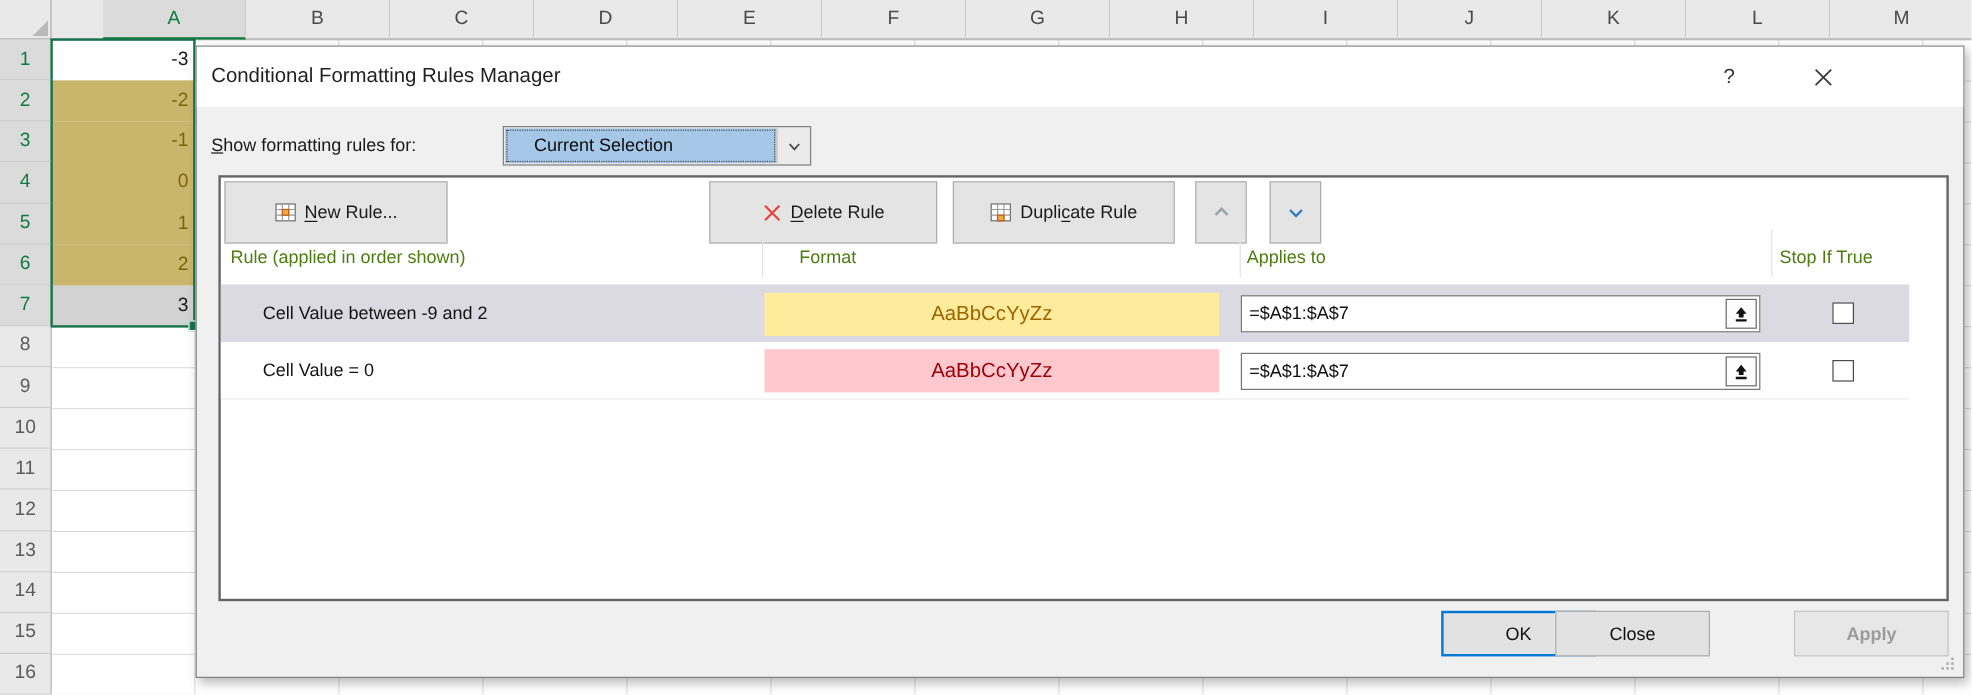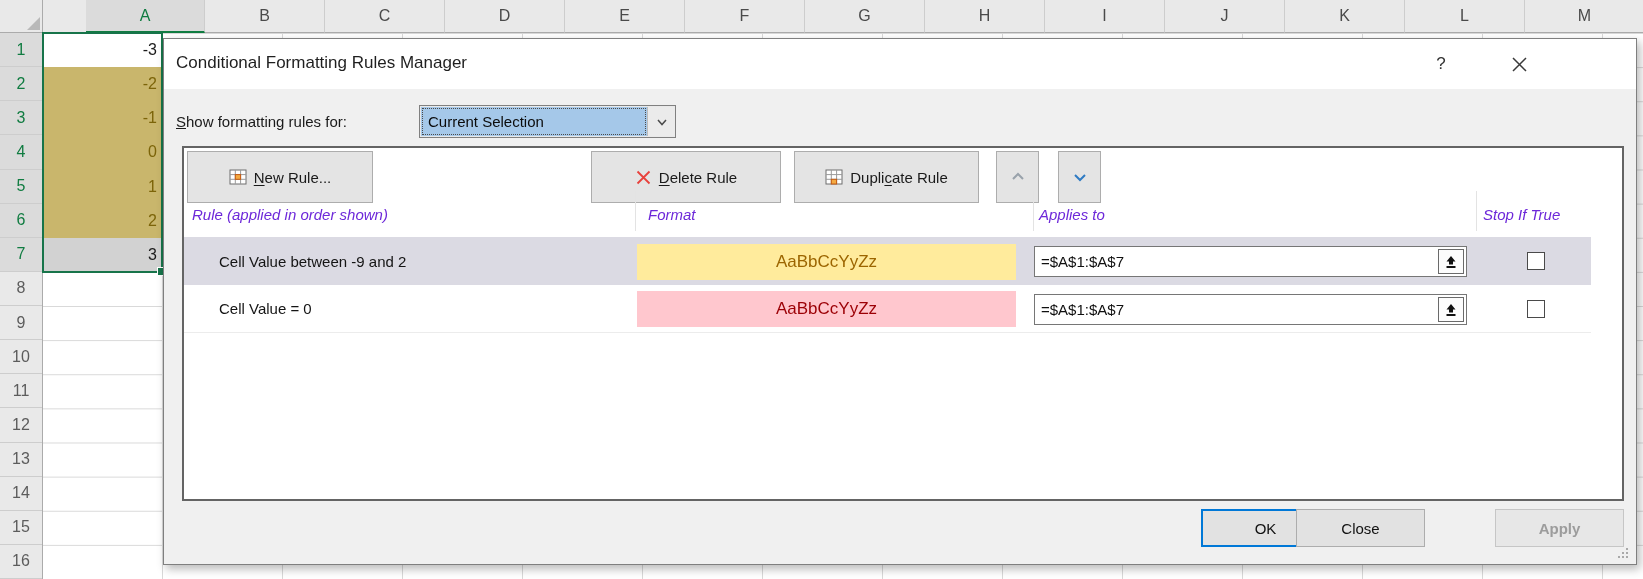--- a/index.html
+++ b/index.html
@@ -39,31 +39,31 @@
   #titlebar{position:absolute;left:0;top:0;right:0;height:50px;background:#fff;}
   #dlg-title{position:absolute;left:12px;top:14px;font-size:17px;color:#1f1f1f;}
   #help-btn{position:absolute;left:1264px;top:11px;width:26px;height:28px;display:flex;
     align-items:center;justify-content:center;font-size:17px;color:#333;}
   #close-btn{position:absolute;left:1340px;top:12px;width:30px;height:26px;display:flex;
     align-items:center;justify-content:center;}
   #show-label{position:absolute;left:12px;top:74px;font-size:15px;color:#1a1a1a;}
   #combo{position:absolute;left:255px;top:66px;width:257px;height:33px;background:#E9E9E9;
     border:1px solid #808080;box-sizing:border-box;}
   #combo-field{position:absolute;left:1px;top:1px;bottom:1px;right:28px;background:#A5C8E9;
-    display:flex;align-items:center;padding-left:7px;font-size:15px;color:#0b0b0b;
+    display:flex;align-items:center;padding-left:24px;font-size:15px;color:#0b0b0b;
     outline:1px dotted #4a4a4a;outline-offset:-2px;}
   #combo-arrow{position:absolute;right:0;top:1px;bottom:1px;width:27px;background:#EBEBEB;
     border-left:1px solid #BDBDBD;display:flex;align-items:center;justify-content:center;}
   #rules-box{position:absolute;left:18px;top:107px;width:1442px;height:355px;background:#fff;
     border:2px solid #646464;box-sizing:border-box;}
   .tbtn{position:absolute;top:112px;height:52px;background:#E4E4E4;border:1px solid #ADADAD;
     box-sizing:border-box;display:flex;align-items:center;justify-content:center;gap:7px;
     font-size:15px;color:#1a1a1a;}
   .tbtn u{text-underline-offset:2px;}
-  .lhead{position:absolute;top:167px;font-size:15px;color:#6d28d9;font-style:italic;}
+  .lhead{position:absolute;top:167px;font-size:15px;color:#4d7c0f;}
   .vsep{position:absolute;top:152px;width:1px;height:40px;background:#E3E3E3;}
   .band{position:absolute;left:20px;width:1407px;}
   #band1{top:198px;height:48px;background:#DBDAE3;}
   #band2{top:246px;height:47px;background:#fff;}
   #band-sep{position:absolute;left:20px;top:293px;width:1407px;height:1px;background:#ECECEC;}
   .rname{position:absolute;left:55px;font-size:15px;color:#141414;}
   .swatch{position:absolute;left:473px;width:379px;height:36px;display:flex;align-items:center;
     justify-content:center;font-size:17px;}
   .afield{position:absolute;left:870px;width:433px;height:31px;background:#fff;border:1px solid #767676;
     box-sizing:border-box;display:flex;align-items:center;padding-left:6px;font-size:15px;color:#101010;}
@@ -169,21 +169,21 @@
         <polyline points="3,9 8,4 13,9" stroke="#99A2AB" stroke-width="2" fill="none"></polyline>
       </svg>
     </div>
     <div class="tbtn" style="left:894px;width:43px;">
       <svg width="16" height="14" viewBox="0 0 16 14">
         <polyline points="3,5 8,10 13,5" stroke="#2F7BC3" stroke-width="2" fill="none"></polyline>
       </svg>
     </div>
 
     <span class="lhead" style="left:28px;">Rule (applied in order shown)</span>
-    <span class="lhead" style="left:484px;">Format</span>
+    <span class="lhead" style="left:502px;">Format</span>
     <span class="lhead" style="left:875px;">Applies to</span>
     <span class="lhead" style="left:1319px;">Stop If True</span>
     <div class="vsep" style="left:471px;"></div>
     <div class="vsep" style="left:869px;"></div>
     <div class="vsep" style="left:1312px;"></div>
 
     <div class="band" id="band1"></div>
     <span class="rname" style="top:214px;">Cell Value between -9 and 2</span>
     <div class="swatch" style="top: 205px; background: rgb(255, 235, 156); color: rgb(156, 101, 0);">AaBbCcYyZz</div>
     <div class="afield" style="top:207px;">

